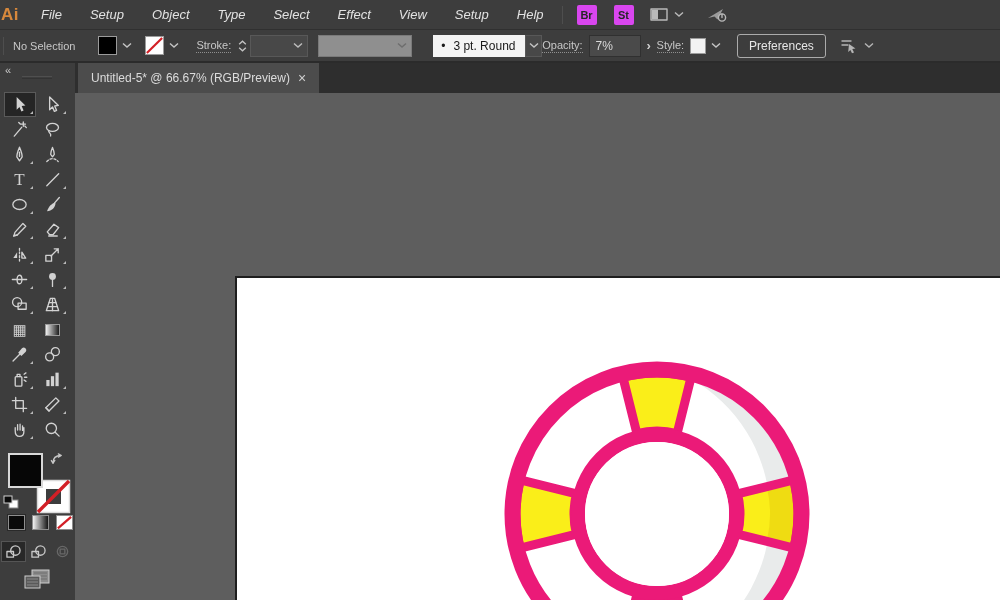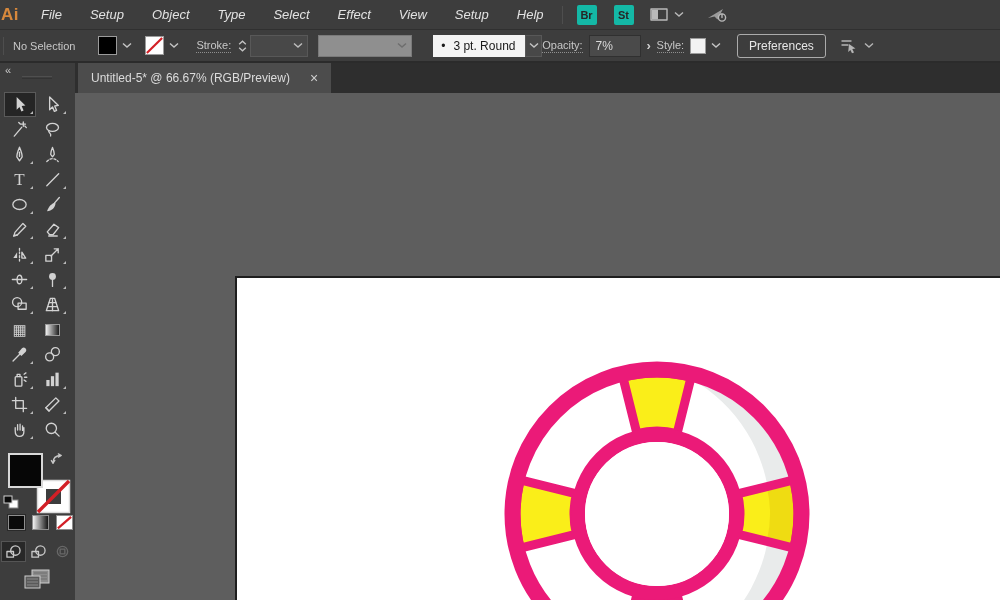--- a/index.html
+++ b/index.html
@@ -12,21 +12,21 @@
   svg { display:block; }
   .ic { stroke:currentColor; fill:none; stroke-width:1.4; stroke-linecap:round; stroke-linejoin:round; }
 
   
   .menubar { position:absolute; left:0; top:0; width:1000px; height:30px;
     background:var(--bar,#3D3D3D); display:flex; align-items:center; border-bottom:1px solid #303030; }
   .ai-logo { margin-left:1px; font-size:17px; font-weight:bold; color:var(--logo-orange,#D7883C); letter-spacing:.5px; }
   .menus { display:flex; margin-left:20px; gap:24px; font-size:13px; color:#E2E2E2; }
   .menu-item { cursor:default; padding:2px 2px;font-style:italic; }
   .vdiv { width:1px; height:18px; background:#2E2E2E; border-right:1px solid #4E4E4E; margin:0 0; }
-  .appbox { width:20px; height:20px; background:#14b8a6; color:#262626; font-weight:bold;
+  .appbox { width:20px; height:20px; background:#d946ef; color:#262626; font-weight:bold;
     font-size:11px; display:flex; align-items:center; justify-content:center; border-radius:2px; }
   .bar-icon { color:#B9B9B9; display:flex; align-items:center; }
   .chev { width:10px; height:7px; }
 
   
   .controlbar { position:absolute; left:0; top:30px; width:1000px; height:33px;
     background:var(--bar,#3D3D3D); display:flex; align-items:center; border-bottom:2px solid #2B2B2B; }
   .ctl-label { color:#C7C7C7; font-size:11px; }
   .dotted { border-bottom:1px dotted #8F8F8F; padding-bottom:1px; }
   .swatch-box { width:19px; height:19px; border:1px solid #9B9B9B; background:#000; }
@@ -45,21 +45,21 @@
   .arrow-seg { width:16px; height:22px; display:flex; align-items:center; justify-content:center;
     color:#CFCFCF; font-size:13px; font-weight:bold; }
   .style-swatch { width:16px; height:16px; background:#F2F2F2; border:1px solid #9B9B9B; }
   .ctl-btn { border:1px solid #ABABAB; border-radius:3px; color:#E6E6E6; padding:4px 11px;
     font-size:12px; background:transparent; font-family:inherit; }
   .spin { display:flex; flex-direction:column; gap:2px; color:#C4C4C4; }
 
   
   .tabrow { position:absolute; left:75px; top:63px; width:925px; height:30px; background:var(--tabrow,#2E2E2E); }
   .tab { position:absolute; left:3px; top:0; height:30px; background:var(--tab-active,#4C4C4C);
-    display:flex; align-items:center; padding:0 13px; gap:20px; color:#DCDCDC; font-size:12px; }
+    display:flex; align-items:center; padding:0 13px; gap:8px; color:#DCDCDC; font-size:12px; }
   .tab-close { color:#CFCFCF; font-size:14px; line-height:1; }
 
   
   .canvas { position:absolute; left:75px; top:93px; width:925px; height:507px; background:var(--canvas,#5E5E5E); }
   .artboard { position:absolute; left:160px; top:183px; width:840px; height:417px;
     background:var(--artboard,#FFF); border-top:2px solid #1E1E1E; border-left:2px solid #1E1E1E; }
   .buoy { position:absolute; left:259px; top:75px; }
   .w-fill { fill:#FFFFFF; }
   .shadow-fill { fill:var(--shadow,#E9EBEB); }
   .y-fill { fill:var(--yellow,#FAEE19); }

